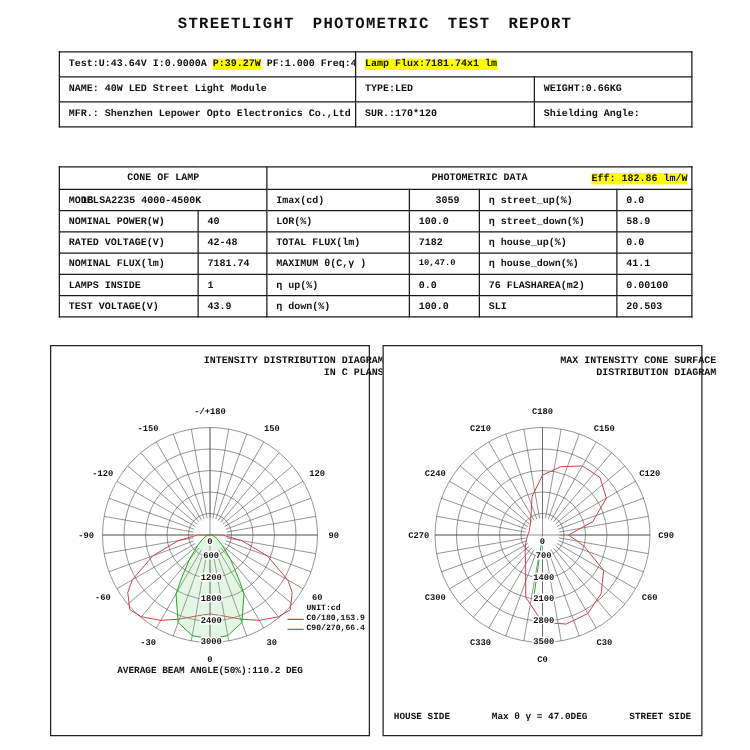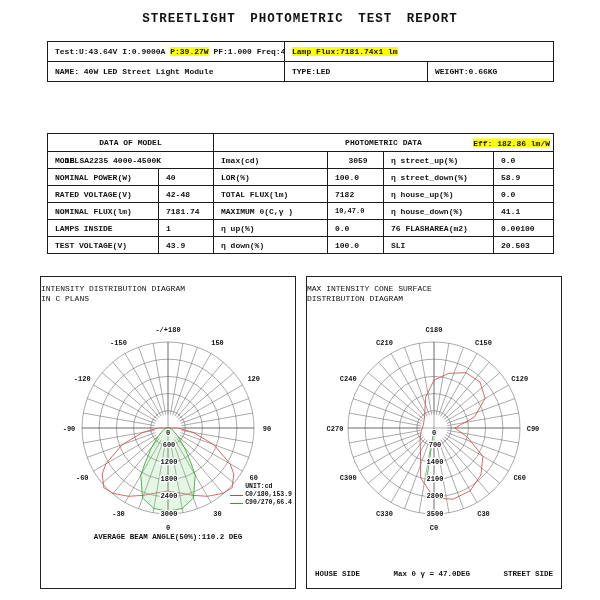--- a/index.html
+++ b/index.html
@@ -13,22 +13,22 @@
   #test-table{left:47px;top:41px;width:506px;}
   #data-table{left:47px;top:133px;width:506px;}
   .hl{background:#ffff00;}
   .ctr{text-align:center;padding:0;}
   .rel{position:relative;}
   .eff{position:absolute;right:3px;top:50%;transform:translateY(-50%);}
   .small{font-size:7px;}
   .model-val{margin-left:-14px;}
   .panel{position:absolute;top:276px;width:254px;height:311px;border:1px solid #222;background:#fff;}
   #panel-left{left:40px;} #panel-right{left:306px;}
-  .panel-title{position:absolute;top:7px;left:0;width:100%;text-align:left;
-        font-size:8px;font-weight:normal;line-height:10px;}
+  .panel-title{position:absolute;top:7px;left:12px;width:100%;text-align:right;
+        font-size:8px;font-weight:bold;line-height:10px;}
   .chart-svg{position:absolute;left:0;top:26px;}
   .grid{stroke:#555;stroke-width:0.5;fill:none;}
   .alab,.rlab{font-family:"Liberation Mono","DejaVu Sans Mono",monospace;font-size:7px;
         font-weight:bold;fill:#111;}
   .rlab{stroke:#ffffff;stroke-width:2.5px;paint-order:stroke;}
   .caption{position:absolute;left:0;width:100%;text-align:center;font-size:7.5px;font-weight:bold;}
   #caption-left{top:256px;}
   .caption-row{position:absolute;top:269px;left:0;width:100%;display:flex;
         justify-content:space-between;padding:0 8px;box-sizing:border-box;
         font-size:7.5px;font-weight:bold;margin-top:24px;}
@@ -53,36 +53,41 @@
         <tbody>
           <tr>
             <td style="height: 19px;"><span>Test:U:43.64V I:0.9000A </span><span class="hl">P:39.27W</span><span> PF:1.000 Freq:49.99Hz</span></td>
             <td colspan="2" style="height: 19px;"><span class="hl">Lamp Flux:7181.74x1 lm</span></td>
           </tr>
           <tr>
             <td style="height: 19px;">NAME: 40W LED  Street Light  Module</td>
             <td style="height: 19px;">TYPE:LED</td>
             <td style="height: 19px;">WEIGHT:0.66KG</td>
           </tr>
+          <tr>
+            <td style="height: 19px;">MFR.: Shenzhen Lepower Opto Electronics Co.,Ltd</td>
+            <td style="height: 19px;">SUR.:170*120</td>
+            <td style="height: 19px;">Shielding Angle:</td>
+          </tr>
         </tbody>
       </table>
     </div>
   <div id="data-table-mount">
       <table id="data-table">
         <colgroup>
           <col style="width: 111px;">
           <col style="width: 55px;">
           <col style="width: 114px;">
           <col style="width: 56px;">
           <col style="width: 110px;">
           <col style="width: 60px;">
         </colgroup>
         <tbody>
           <tr>
-            <td colspan="2" class="ctr" style="height: 17px;">DATA OF MODEL</td>
+            <td colspan="2" class="ctr" style="height: 17px;">CONE OF LAMP</td>
             <td colspan="4" class="ctr rel" style="height: 17px; margin-top: 16px;"><span>PHOTOMETRIC DATA</span><span class="hl eff">Eff: 182.86 lm/W</span></td>
           </tr>
           <tr>
             <td colspan="2" style="height: 16px;"><span>MODEL</span><span class="model-val">1B SA2235 4000-4500K</span></td>
             <td style="height: 16px; margin-left: 48px;">Imax(cd)</td>
             <td style="height: 16px; text-align: center;">3059</td>
             <td style="height: 16px;">η street_up(%)</td>
             <td style="height: 16px;">0.0</td>
           </tr>
           <tr>

